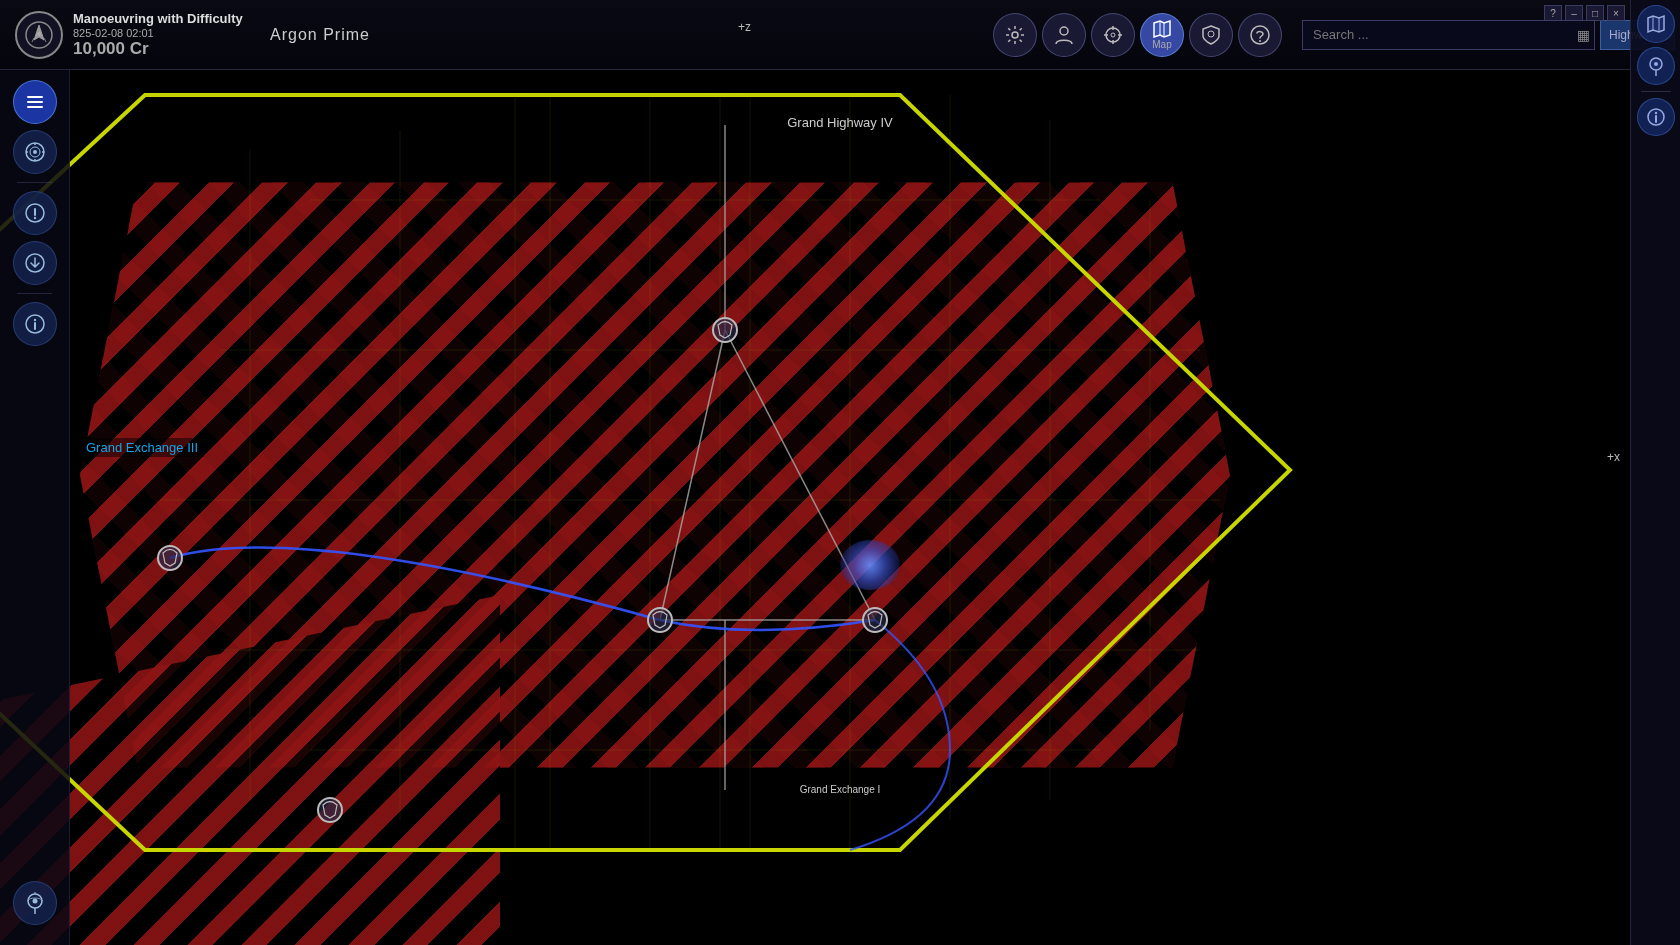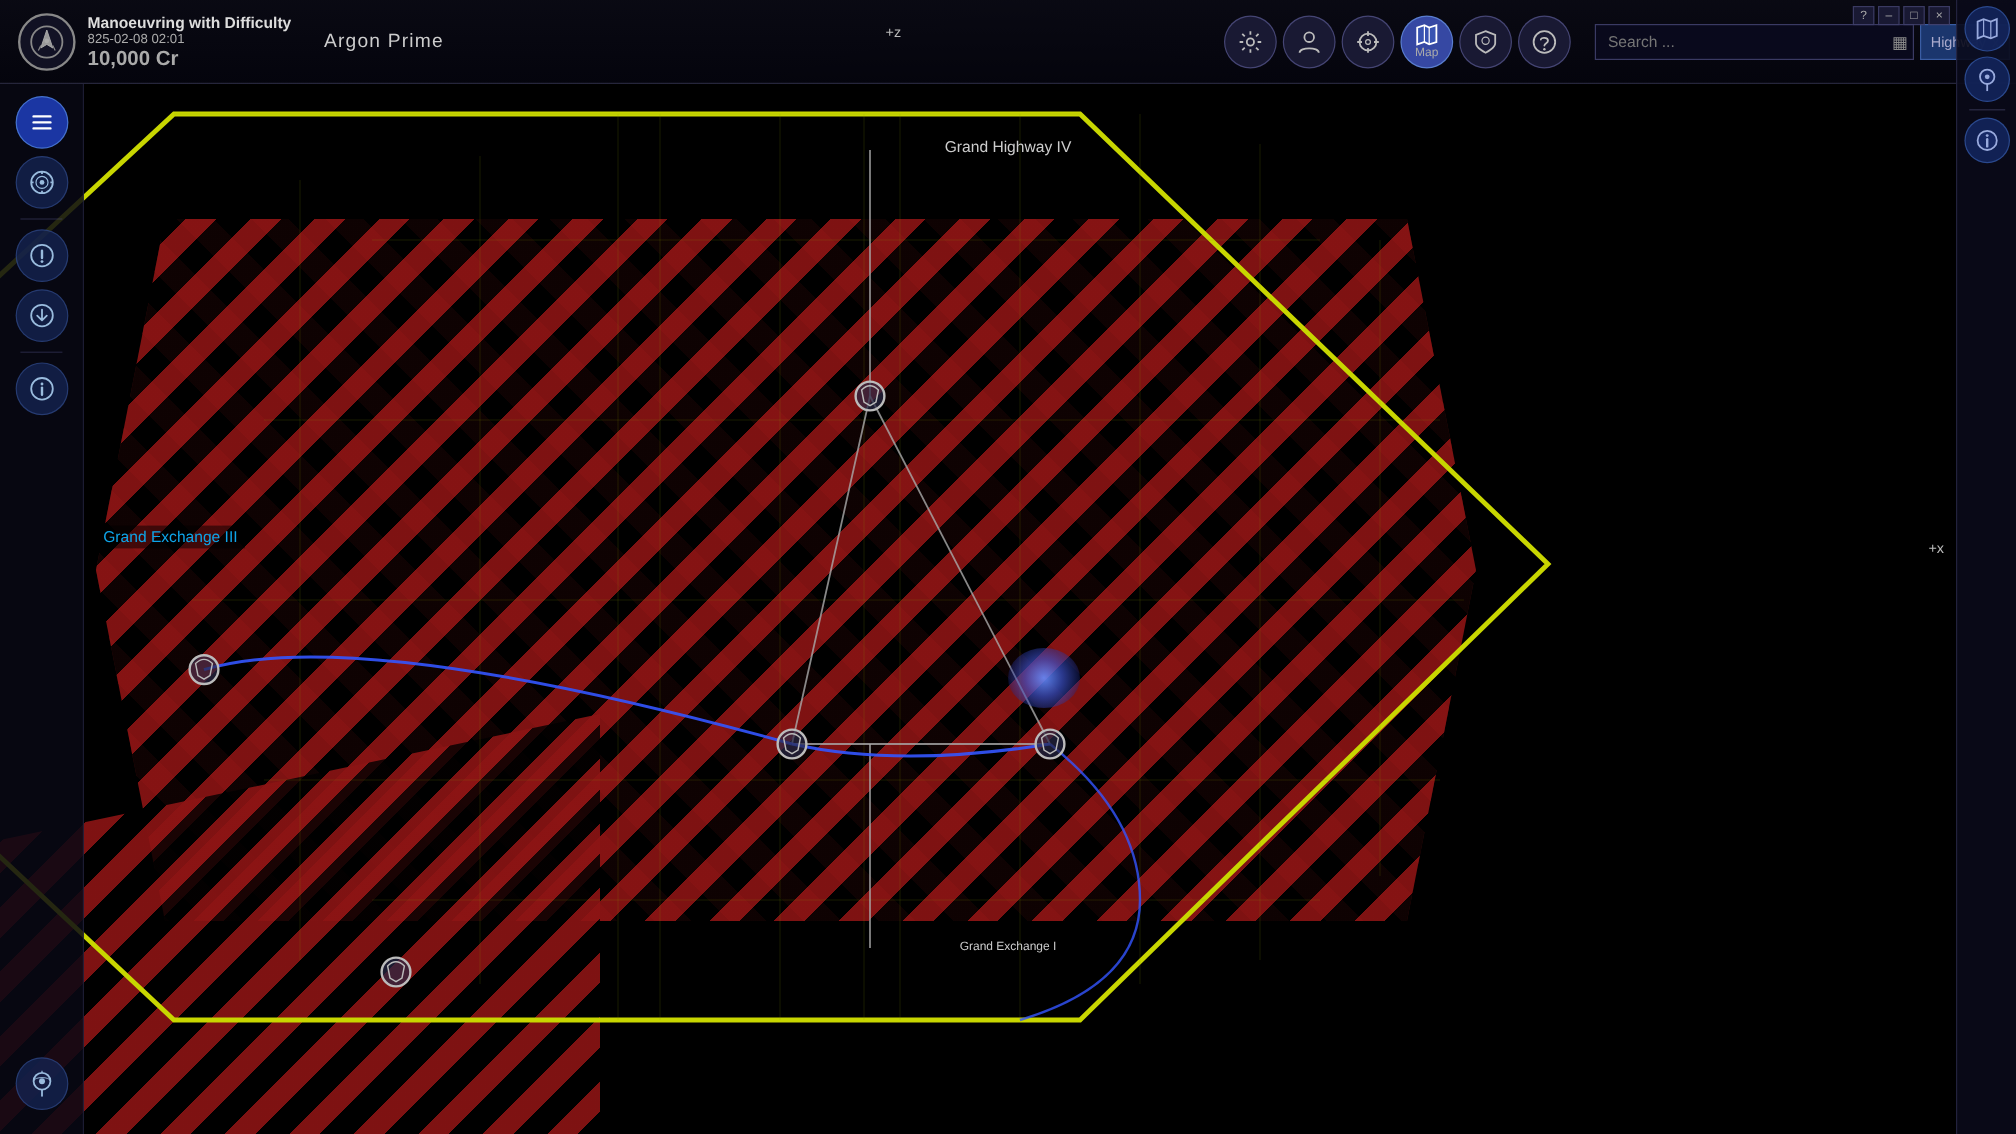--- a/index.html
+++ b/index.html
@@ -179,21 +179,21 @@
     
     .search-area {
       display: flex;
       align-items: center;
       margin-right: 5px;
       gap: 5px;
     }
 
     .search-input-wrapper {
       position: relative;
-      width: 266px;
+      width: 293px;
     }
 
     .search-input {
       width: 100%;
       background: rgba(10,10,30,0.9);
       border: 1px solid rgba(80,80,130,0.7);
       color: #bbb;
       padding: 5px 30px 5px 10px;
       font-size: 13px;
       height: 30px;

